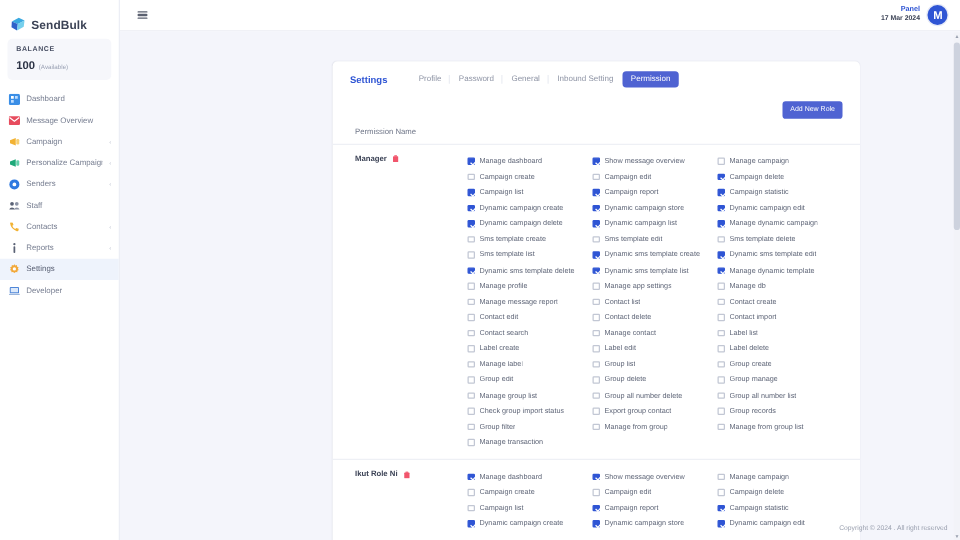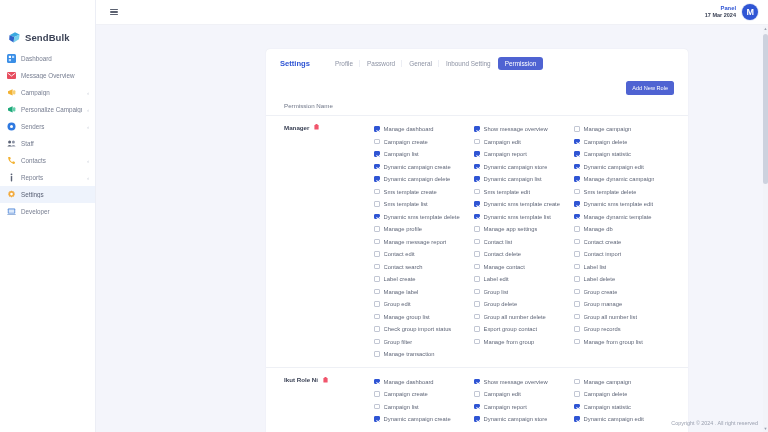--- a/index.html
+++ b/index.html
@@ -14,23 +14,22 @@
   
   .sidebar {
     width: 96px; height: 432px;
     background: #ffffff;
     border-right: 1px solid #eceef5;
     display: flex; flex-direction: column;
     flex: 0 0 96px;
   }
   .brand {
     height: 26px;
-    display: flex; align-items: center; gap: 4px;
+    display: flex; align-items: flex-end; gap: 4px;
     padding: 0 8px;
-    margin-top: 24px;
   }
   .brand-mark { width: 13px; height: 13px; position: relative; flex: 0 0 13px; }
   .brand-mark svg { display: block; }
   .brand-text {
     font-size: 9.5px; font-weight: bold; color: #3c4356; letter-spacing: .1px;
   }
   .balance-card {
     margin: 5px 6px 7px 6px;
     background: #f6f7fb;
     border-radius: 4px;
@@ -195,20 +194,27 @@
       <span class="brand-mark">
         <svg width="13" height="13" viewBox="0 0 13 13">
           <path d="M1.5 4.2 L7 1.2 L11.6 3.4 L6.2 6.1 Z" fill="#3aa9e0"></path>
           <path d="M1.5 4.2 L6.2 6.1 L5.6 11.4 L1.2 8.8 Z" fill="#2f62c9"></path>
           <path d="M11.6 3.4 L6.2 6.1 L5.6 11.4 L11 8.3 Z" fill="#5ec8ea" opacity=".85"></path>
         </svg>
       </span>
       <span class="brand-text">SendBulk</span>
     </div>
 
+    <div class="balance-card">
+      <div class="balance-label">BALANCE</div>
+      <div class="balance-row">
+        <span class="balance-value">100</span>
+        <span class="balance-avail">(Available)</span>
+      </div>
+    </div>
 
     <nav class="nav">
       <div class="nav-item">
         <span class="nav-ico">
           <svg width="9" height="9" viewBox="0 0 9 9">
               <rect x="0" y="0" width="9" height="9" rx="1.5" fill="#3a8ee6"></rect>
               <rect x="1.8" y="1.8" width="2.2" height="2.2" fill="#fff"></rect>
               <rect x="5" y="1.8" width="2.2" height="2.2" fill="#bcdcff"></rect>
               <rect x="1.8" y="5" width="2.2" height="2.2" fill="#bcdcff"></rect>
             </svg>

